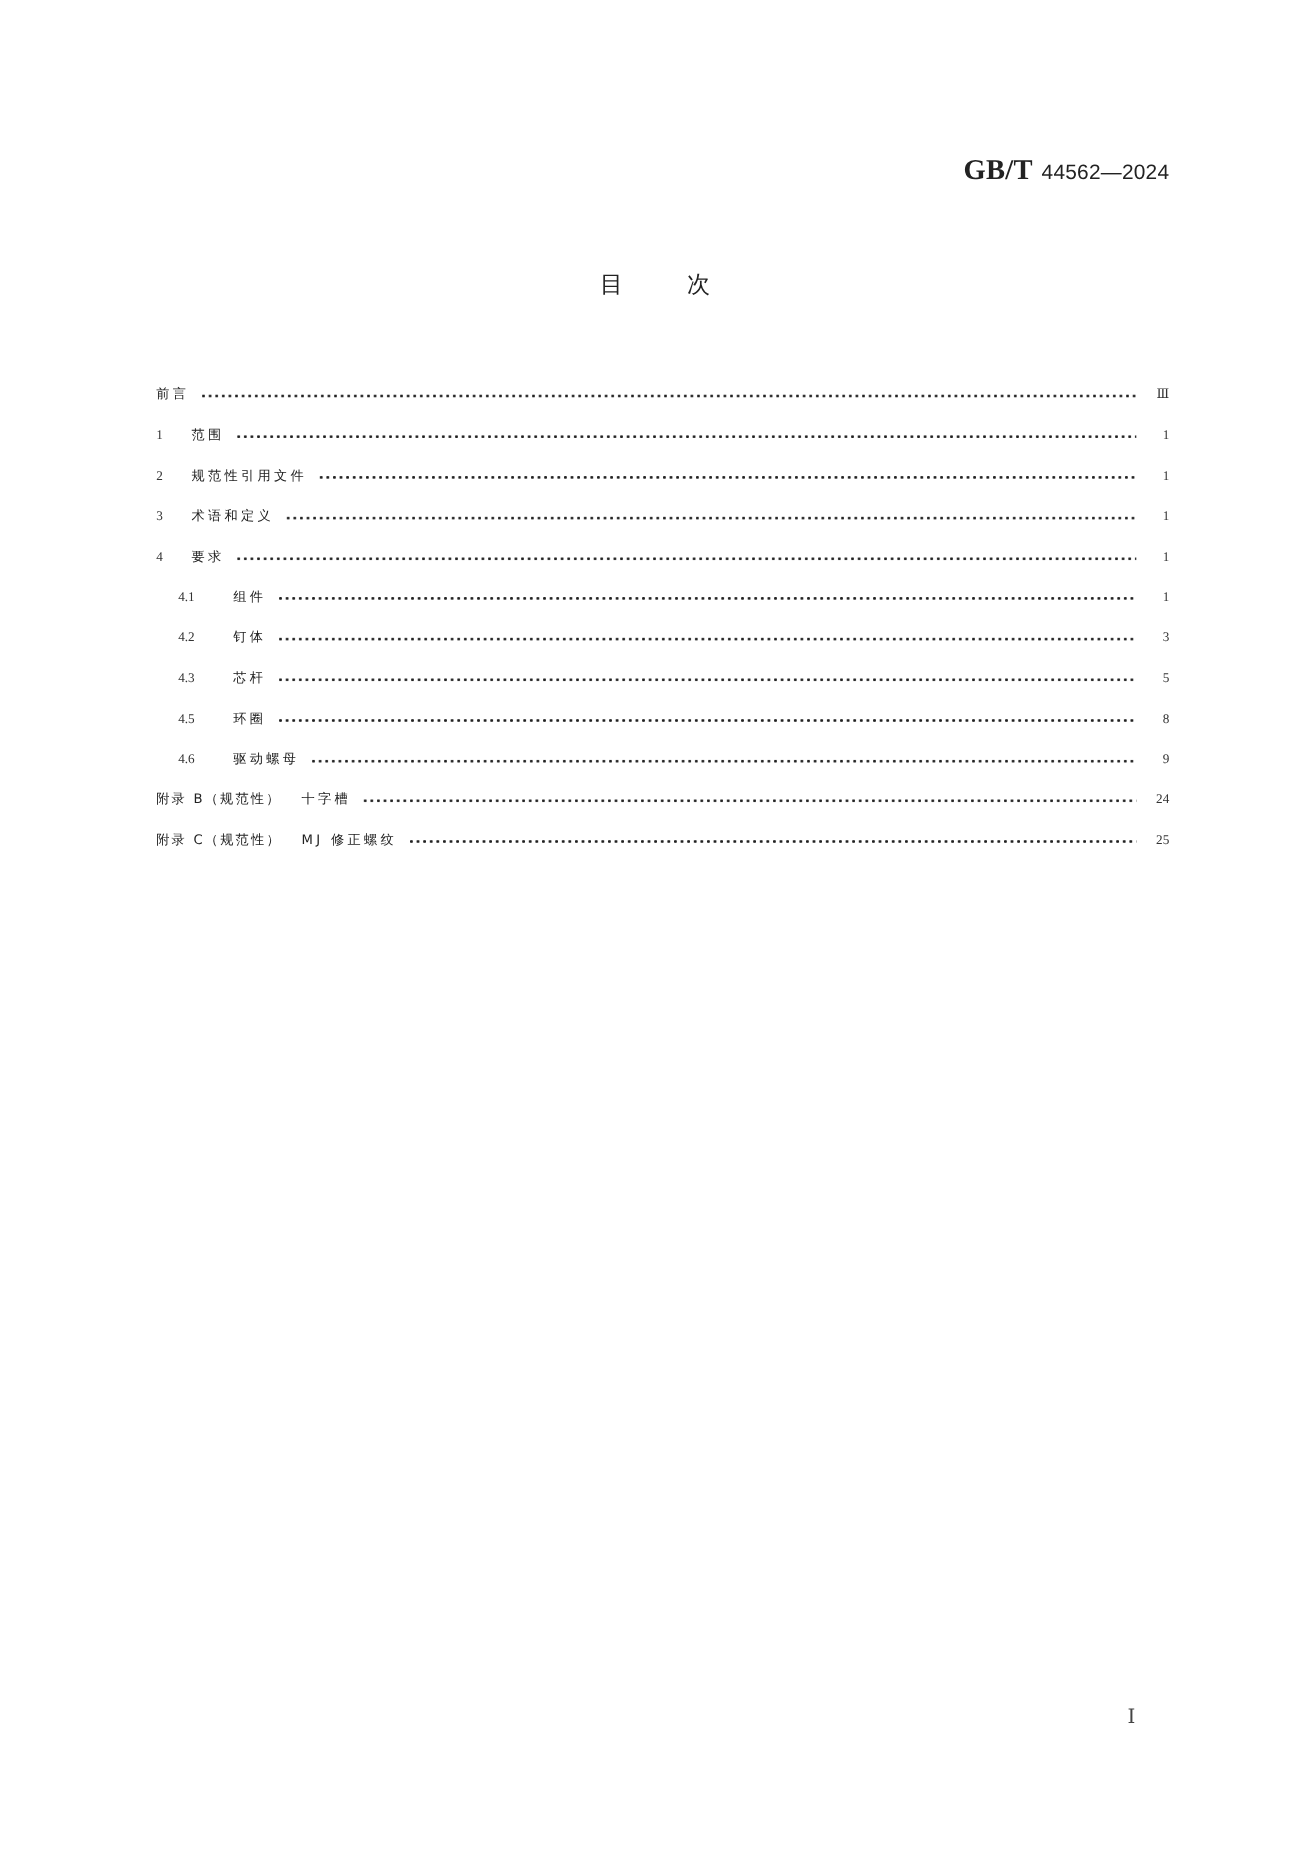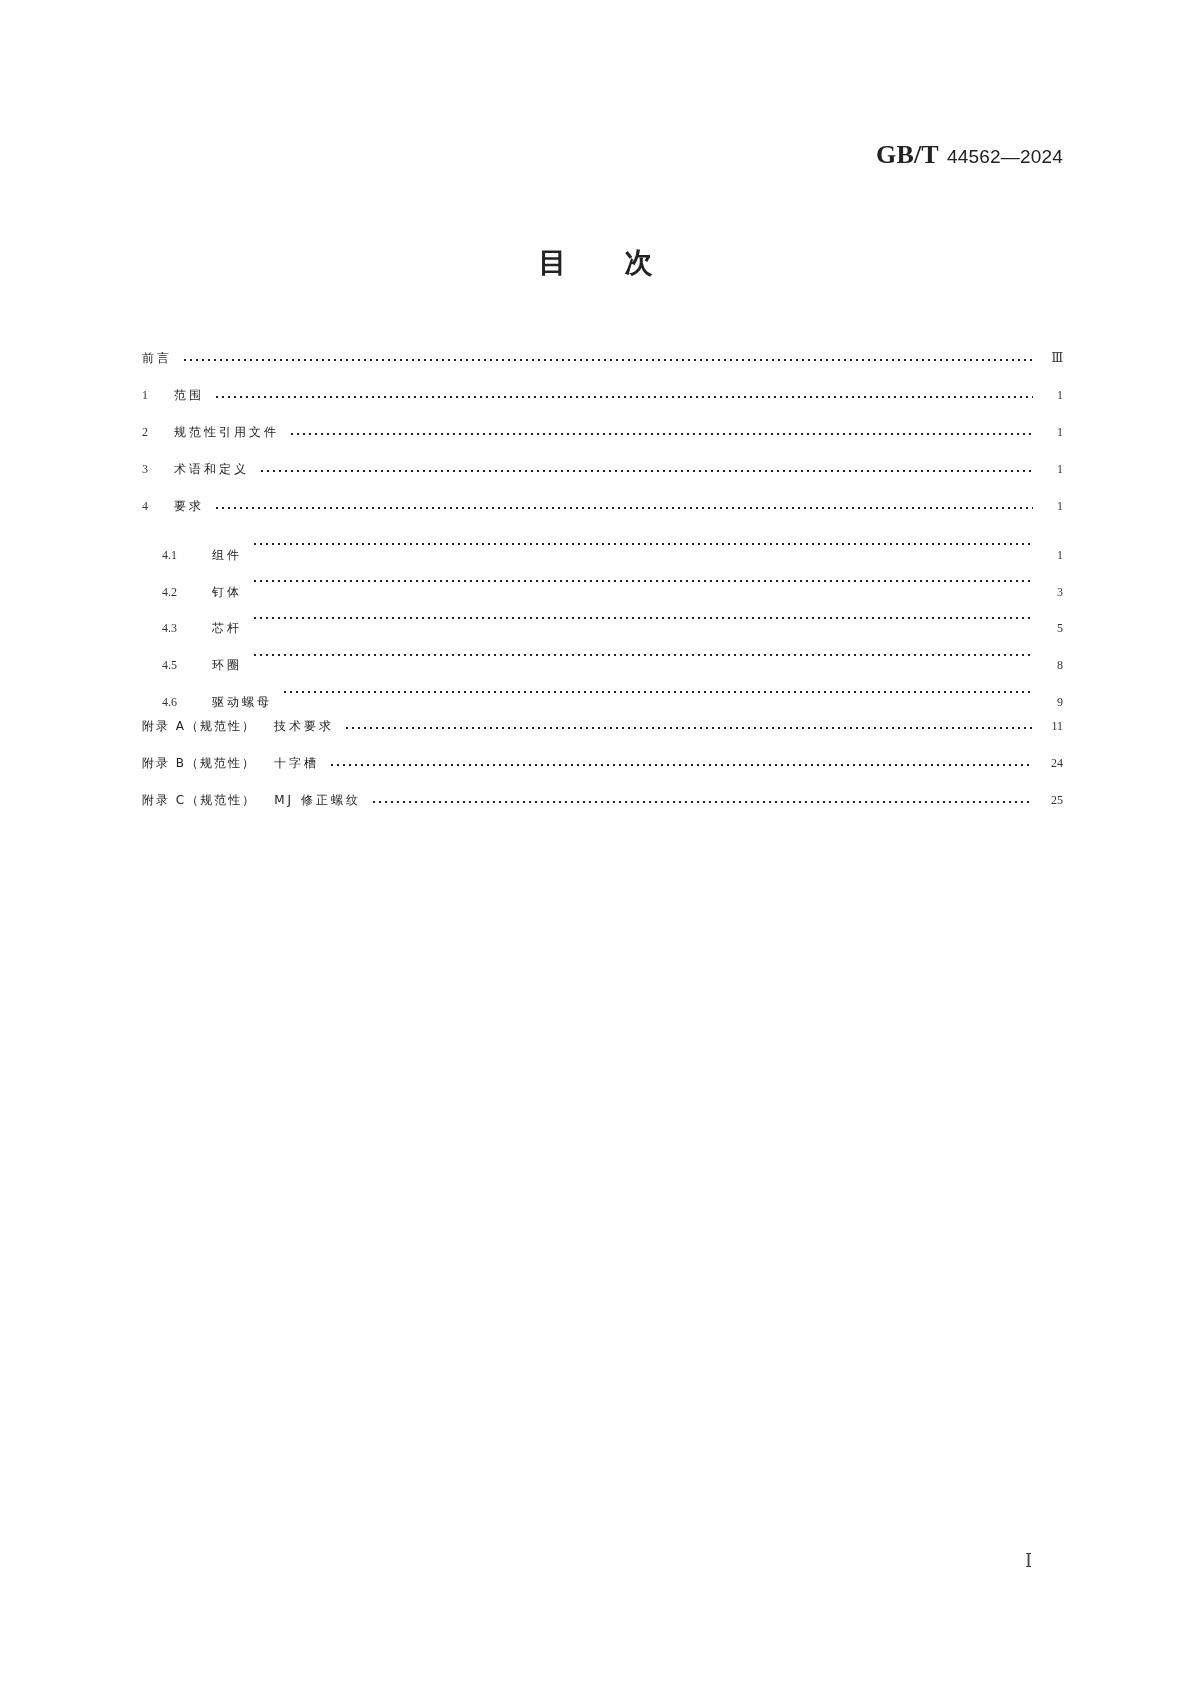--- a/index.html
+++ b/index.html
@@ -32,42 +32,41 @@
       font-family: "Liberation Sans", "DejaVu Sans", sans-serif;
       margin-left: 8px;
     }
     .toc-title {
       position: absolute;
       top: 244px;
       left: 0;
       width: 1191px;
       text-align: center;
       font-family: "DejaVu Sans", "Liberation Sans", sans-serif;
-      font-size: 28px;
-      font-weight: bold;
+      font-size: 21px;
+      font-weight: normal;
       letter-spacing: 58px;
       text-indent: 58px;
     }
     .toc-list {
       position: absolute;
       top: 340px;
       left: 142px;
       width: 921px;
     }
     .toc-row {
       height: 36.8px;
       display: flex;
       align-items: center;
       font-size: 12px;
       line-height: 1;
       white-space: nowrap;
     }
     .toc-row.sub {
       padding-left: 20px;
-      align-items: flex-end;
     }
     .toc-num {
       display: inline-block;
       font-family: "Liberation Serif", "DejaVu Serif", serif;
       color: #333;
     }
     .toc-row.top .toc-num { width: 32px; }
     .toc-row.sub .toc-num { width: 50px; }
     .toc-label {
       font-family: "DejaVu Sans", "Liberation Sans", sans-serif;
@@ -179,26 +178,20 @@
     <span class="toc-page">8</span>
   </div>
 
   <div class="toc-row sub">
     <span class="toc-num">4.6</span>
     <span class="toc-label">驱动螺母</span>
     <span class="toc-leader"></span>
     <span class="toc-page">9</span>
   </div>
 
-  <div class="toc-row top">
-    <span class="toc-appendix-head">附录 A（规范性）</span>
-    <span class="toc-label">技术要求</span>
-    <span class="toc-leader"></span>
-    <span class="toc-page">11</span>
-  </div>
 
   <div class="toc-row top">
     <span class="toc-appendix-head">附录 B（规范性）</span>
     <span class="toc-label">十字槽</span>
     <span class="toc-leader"></span>
     <span class="toc-page">24</span>
   </div>
 
   <div class="toc-row top">
     <span class="toc-appendix-head">附录 C（规范性）</span>

